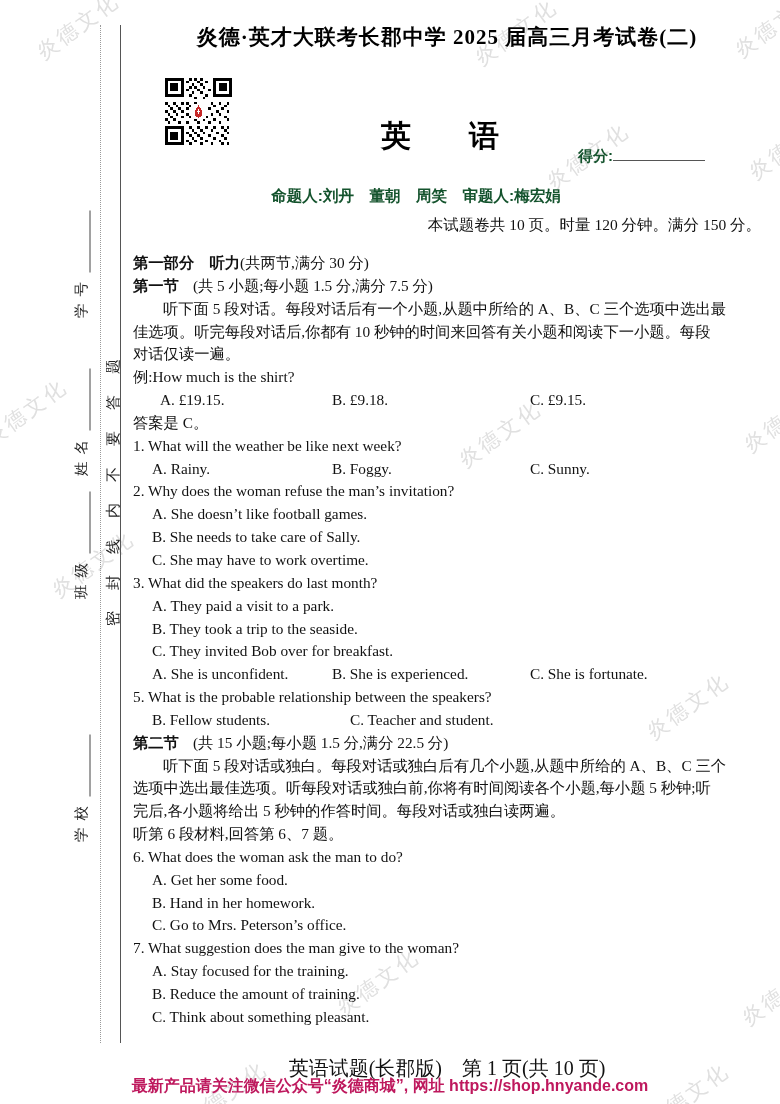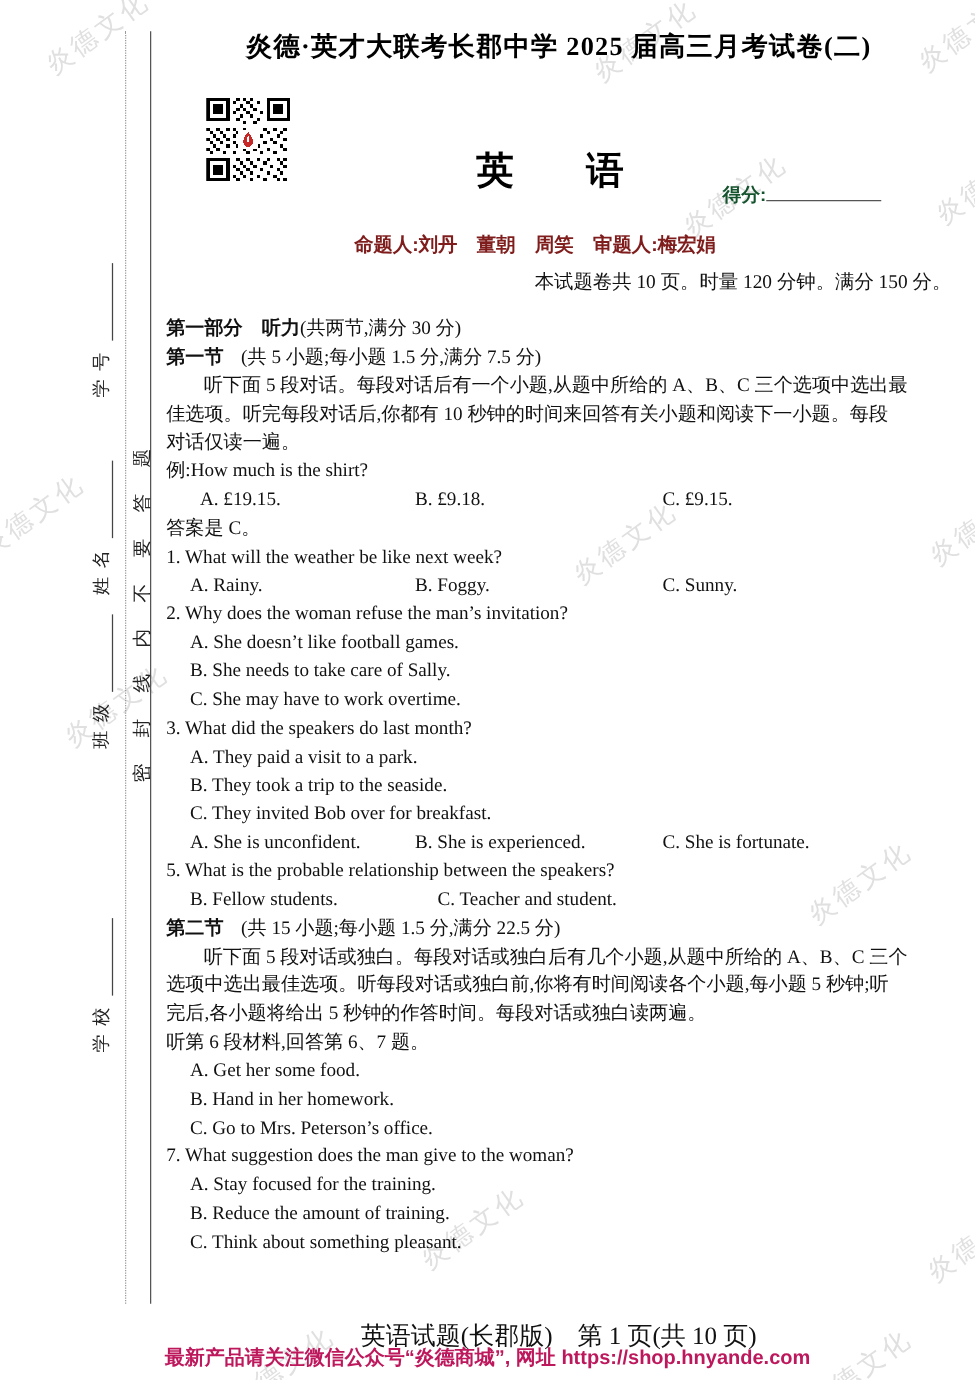--- a/index.html
+++ b/index.html
@@ -81,24 +81,24 @@
   .score-line {
     position: absolute; left: 578px; top: 146px;
     font-family: "Liberation Sans", sans-serif;
     font-size: 15px; font-weight: 600; color: #14532d;
   }
   .score-line .blank {
     display: inline-block; width: 92px; height: 15px;
     border-bottom: 1.3px solid #555;
   }
   .setters-line {
-    position: absolute; top: 186px; left: 133px; width: 590px;
-    text-align: center;
-    font-family: "Liberation Sans", sans-serif;
-    font-size: 15.5px; font-weight: bold; color: #7f1d1d;
+    position: absolute; top: 186px; left: 121px; width: 590px;
+    text-align: center;
+    font-family: "Liberation Sans", sans-serif;
+    font-size: 15.5px; font-weight: bold; color: #14532d;
   }
   .paper-info {
     position: absolute; top: 215px; left: 133px; width: 628px;
     text-align: right;
     font-size: 15.5px; color: #111;
   }
   
   .body-col {
     position: absolute; left: 133px; top: 252px; width: 630px;
     font-size: 15.3px; line-height: 22.85px;
@@ -247,20 +247,21 @@
     </div>
 
     <div class="ln zh"><span class="hd-bold">第二节</span><span class="hd-gap"></span><span>(共 15 小题;每小题 1.5 分,满分 22.5 分)</span></div>
 
     <div class="ln zh indent">听下面 5 段对话或独白。每段对话或独白后有几个小题,从题中所给的 A、B、C 三个</div>
     <div class="ln zh">选项中选出最佳选项。听每段对话或独白前,你将有时间阅读各个小题,每小题 5 秒钟;听</div>
     <div class="ln zh">完后,各小题将给出 5 秒钟的作答时间。每段对话或独白读两遍。</div>
 
     <div class="ln zh">听第 6 段材料,回答第 6、7 题。</div>
 
+    <div class="ln">6. What does the woman ask the man to do?</div>
     <div class="ln opt-stacked">A. Get her some food.</div>
     <div class="ln opt-stacked">B. Hand in her homework.</div>
     <div class="ln opt-stacked">C. Go to Mrs. Peterson’s office.</div>
 
     <div class="ln">7. What suggestion does the man give to the woman?</div>
     <div class="ln opt-stacked">A. Stay focused for the training.</div>
     <div class="ln opt-stacked">B. Reduce the amount of training.</div>
     <div class="ln opt-stacked">C. Think about something pleasant.</div>
 
   </div>

